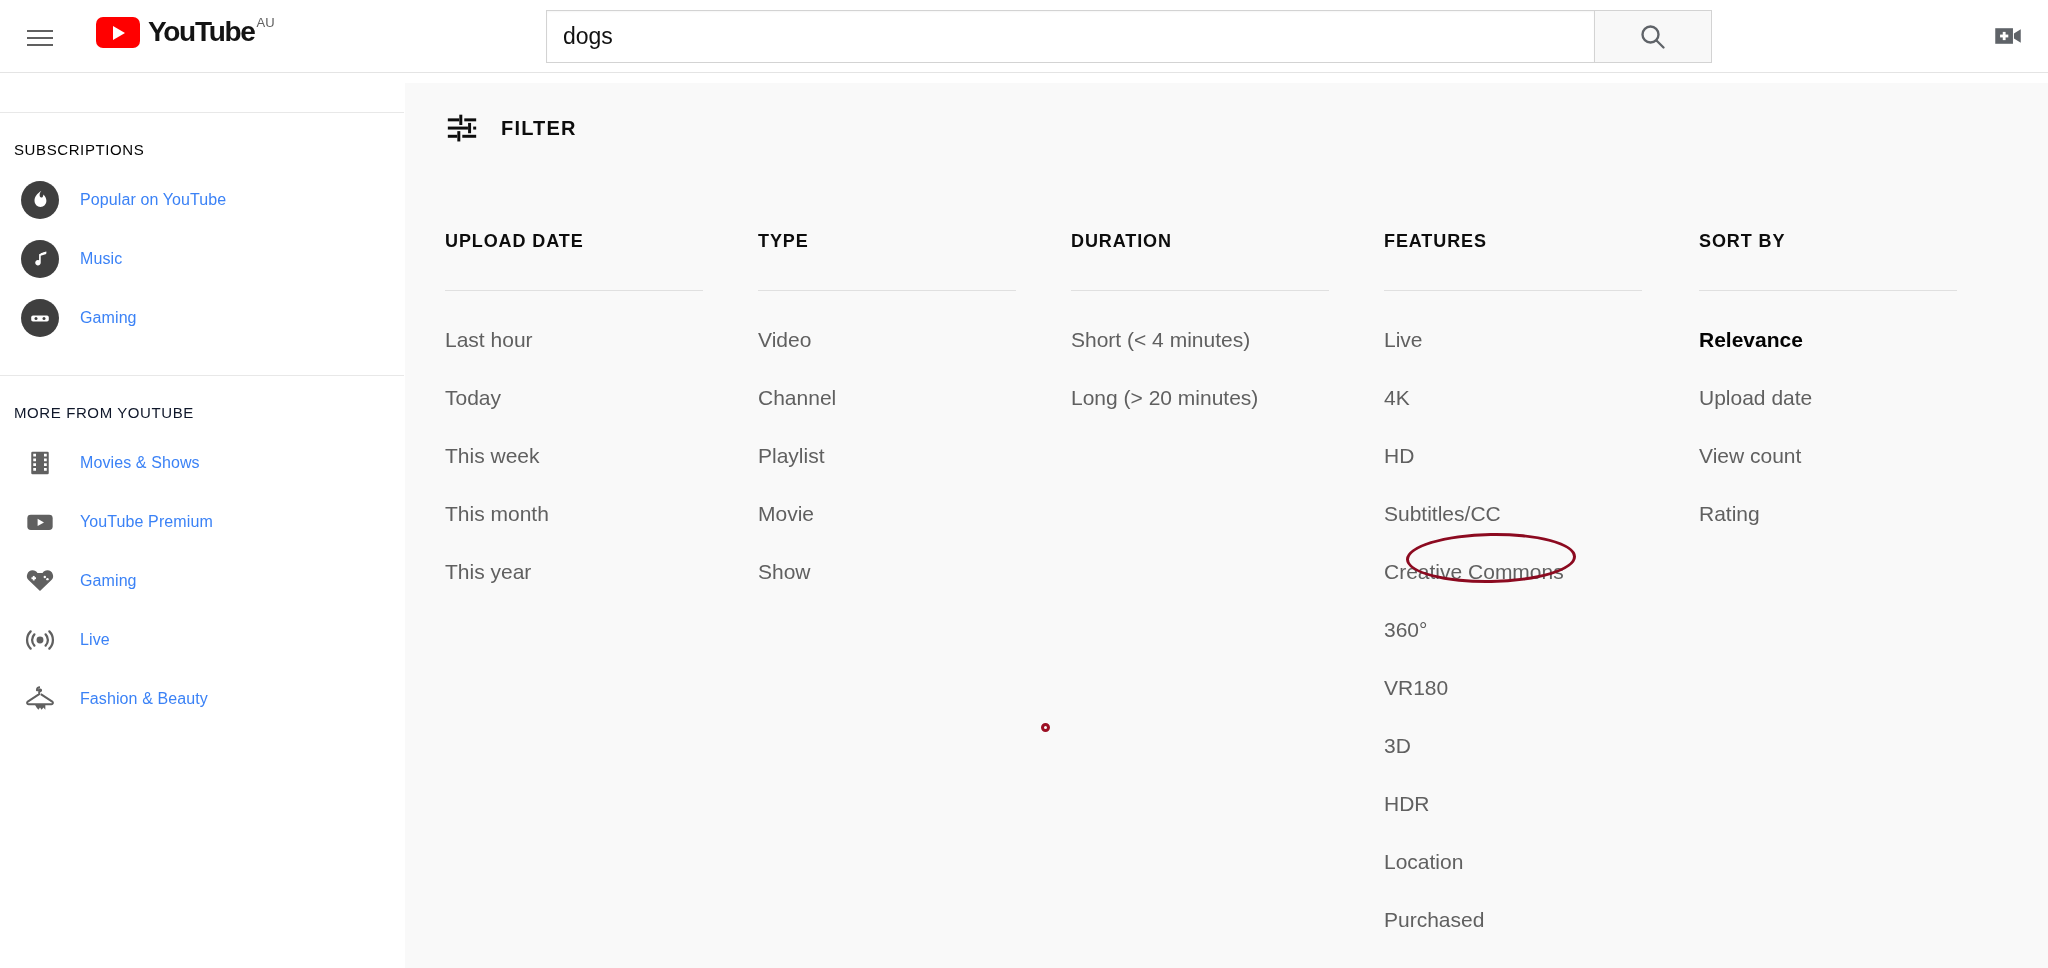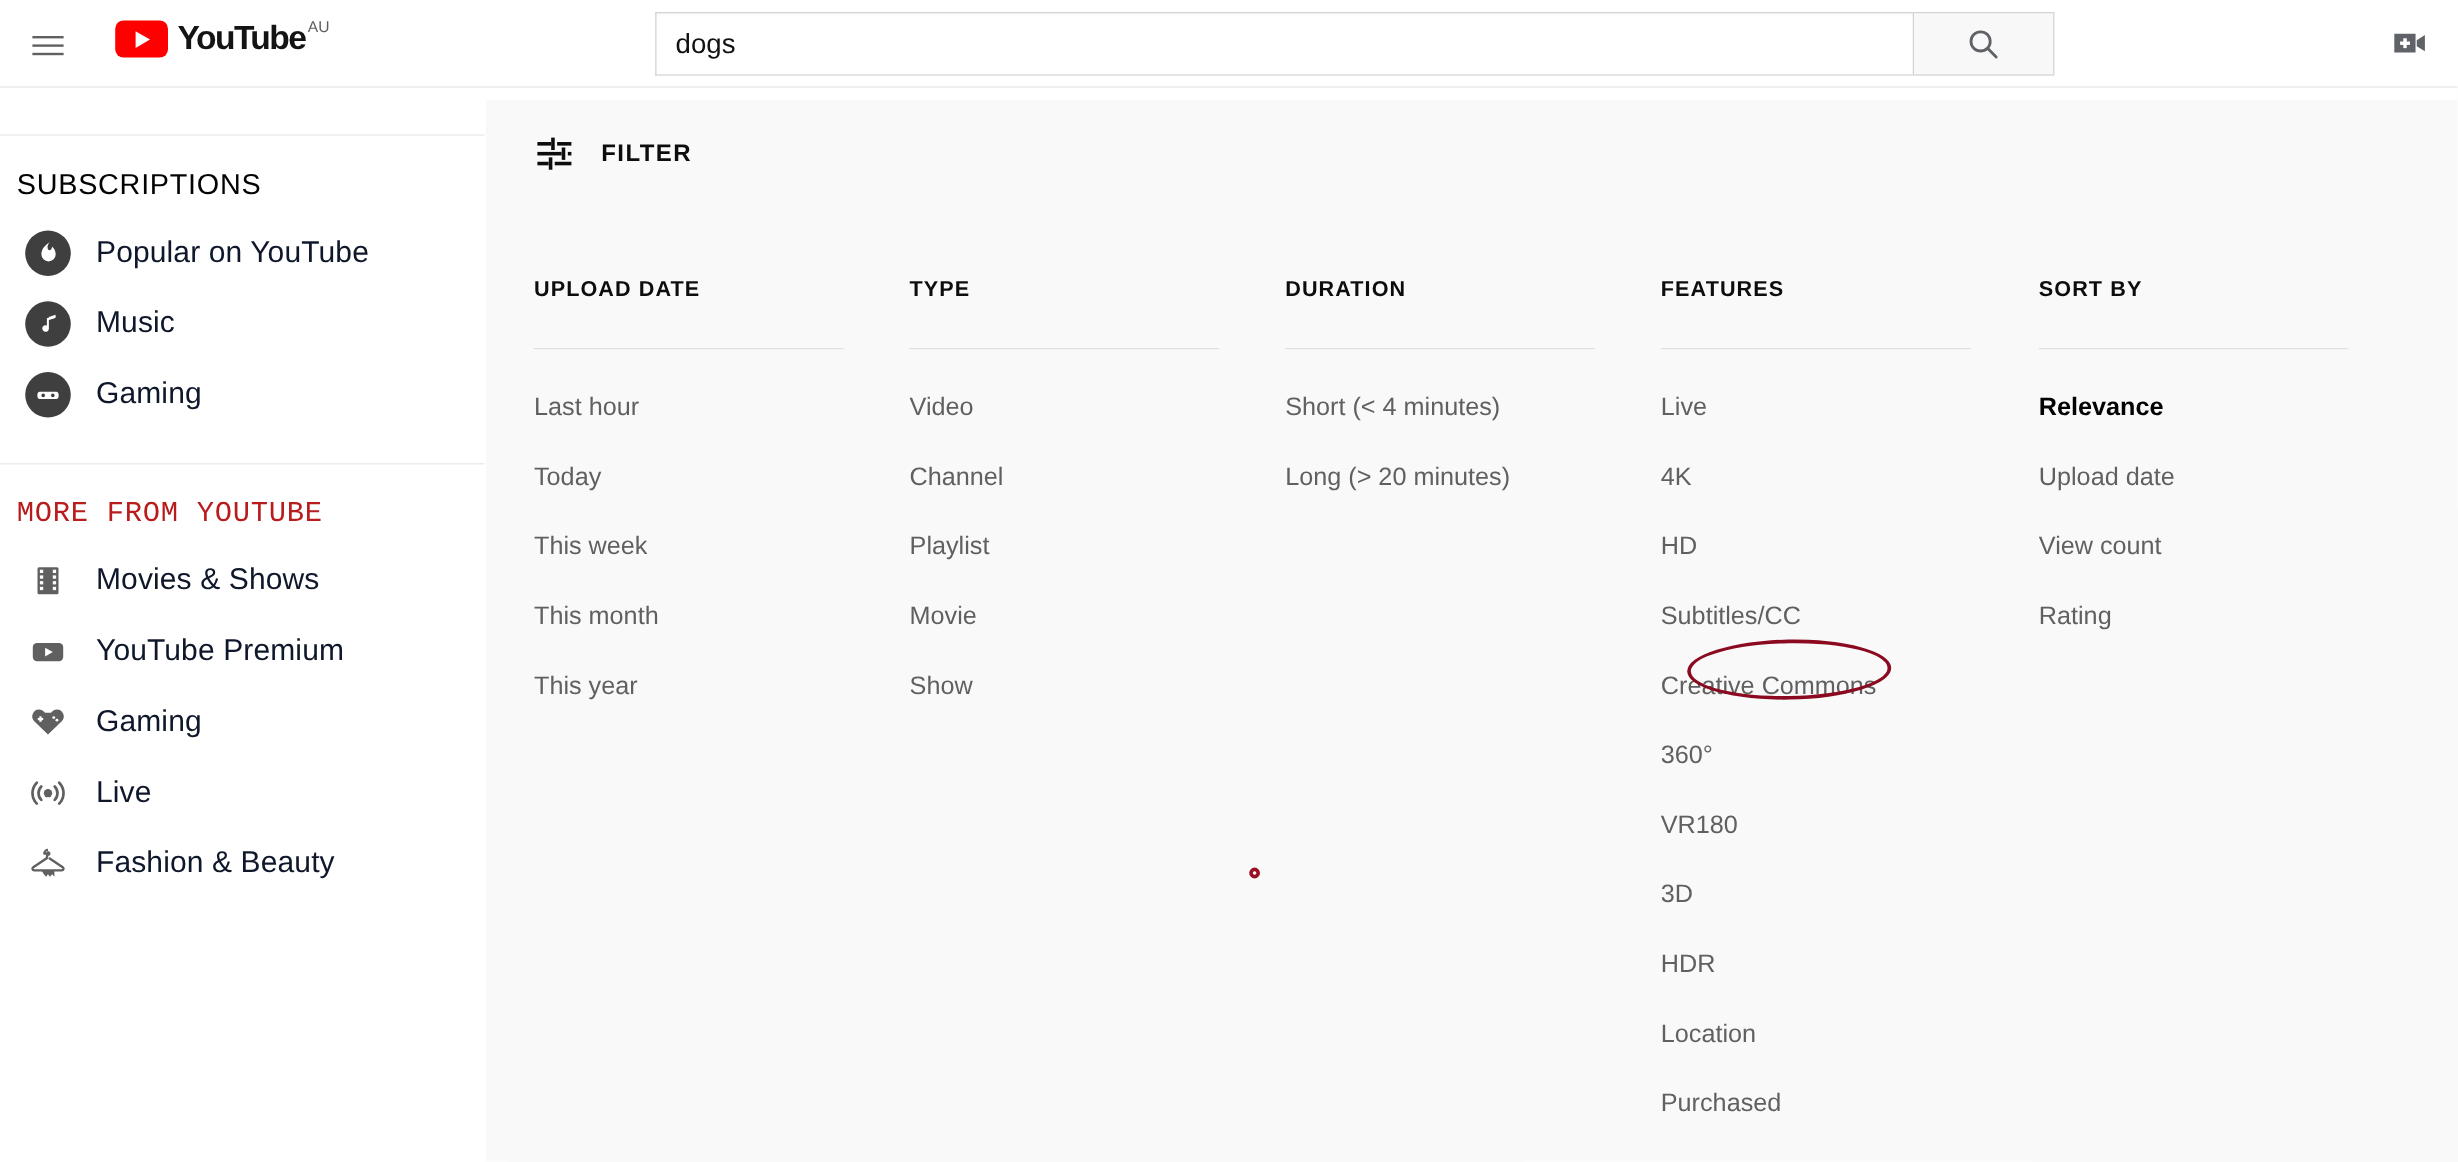--- a/index.html
+++ b/index.html
@@ -118,37 +118,37 @@
     height: 59px;
     padding-left: 0px;
     cursor: pointer;
   }
   .side-item .ic {
     width: 80px;
     min-width: 80px;
     display: flex; align-items: center; justify-content: center;
   }
   .side-item .lbl {
-    font-size: 25px;
-    color: #0f172a;
+    font-size: 16px;
+    color: #3b82f6;
     letter-spacing: 0.1px;
     white-space: nowrap;
   }
   .side-divider {
     height: 1px; background: #e8e8e8;
     width: 404px;
   }
   .side-heading {
-    font-size: 24px;
+    font-size: 15px;
     color: #030303;
     letter-spacing: 0.6px;
     padding: 28px 0 12px 14px;
     font-weight: 400;
   }
-  .side-heading.muted { color: #b91c1c; font-family: Liberation Mono, monospace; }
+  .side-heading.muted { color: #0f172a; }
   .circ-ic {
     width: 38px; height: 38px;
     border-radius: 50%;
     background: #3f3f3f;
     display: flex; align-items: center; justify-content: center;
   }
 
   
   #filter-panel {
     position: absolute;

